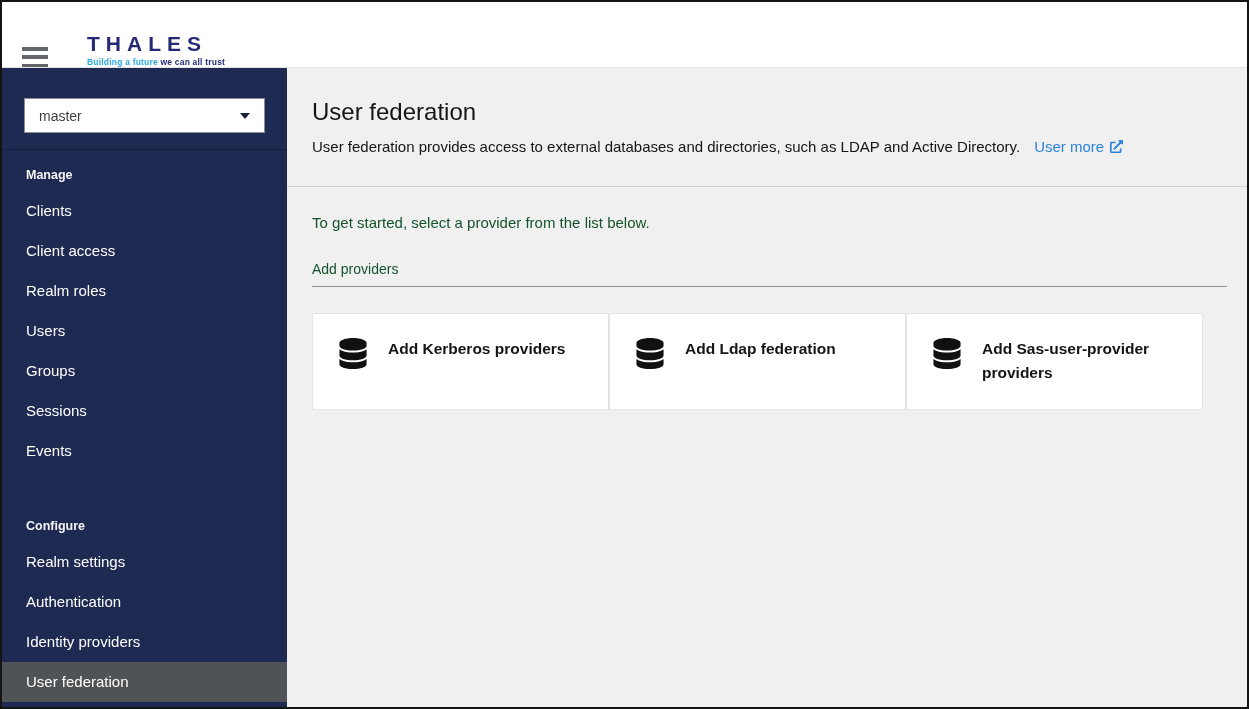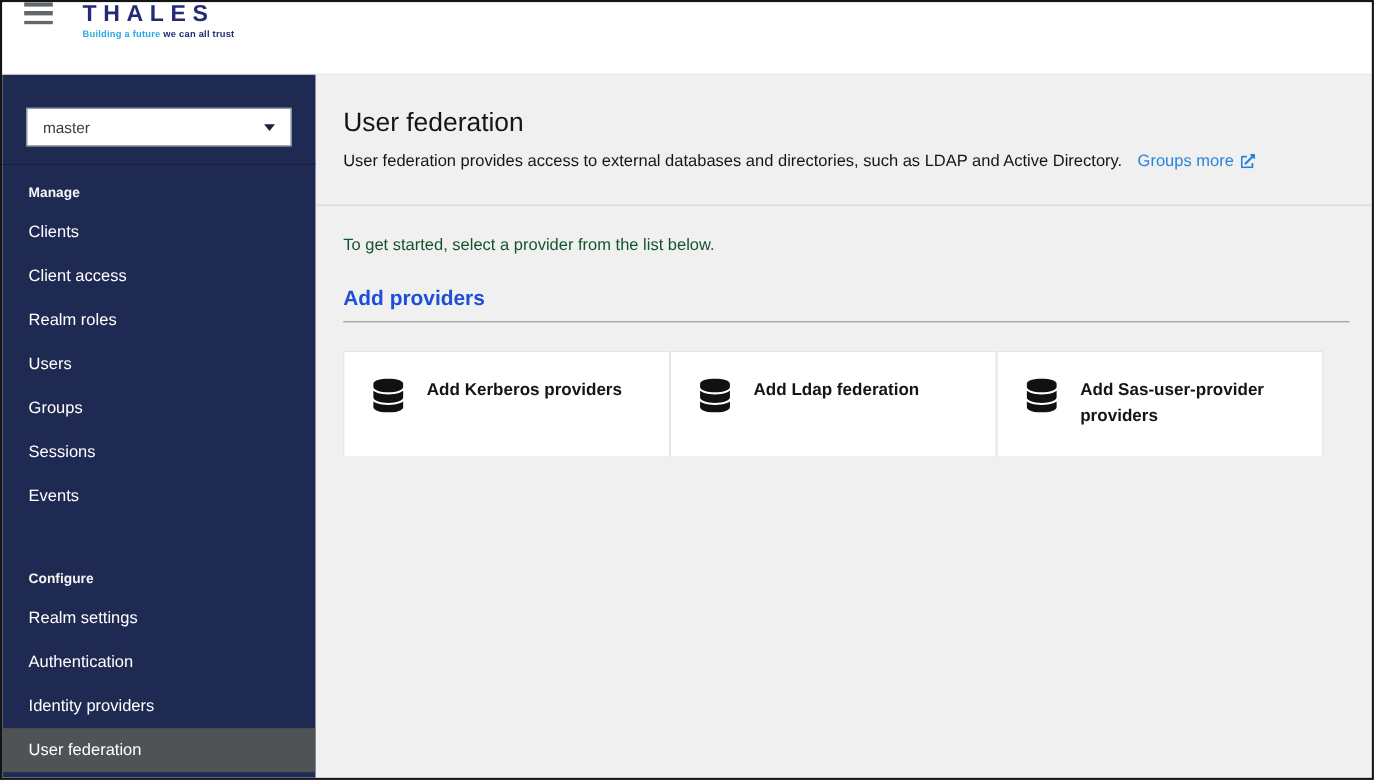--- a/index.html
+++ b/index.html
@@ -11,23 +11,24 @@
     border: 2px solid #141414;
     display: flex; flex-direction: column;
     overflow: hidden;
     background: #f0f0f0;
   }
 
   
   .topbar {
     height: 66px; flex: none;
     background: #ffffff;
-    display: flex; align-items: flex-start;
+    display: flex; align-items: flex-end;
     padding-left: 20px;
     border-bottom: 1px solid #e3e3e3;
+    gap: 12px;
   }
   .hamburger {
     width: 26px; height: 20px;
     display: flex; flex-direction: column; justify-content: space-between;
     cursor: pointer; background: none; border: none; padding: 0;
   }
   .hamburger span { display: block; height: 3.5px; width: 100%; background: #63666a; }
   .logo { margin-left: 27px; display: flex; flex-direction: column; }
   .logo .brand {
     font-size: 21px; font-weight: 800; letter-spacing: 6px;
@@ -83,21 +84,21 @@
     display: inline-flex; align-items: center; gap: 6px; cursor: pointer;
   }
   .learn-more svg { width: 13px; height: 13px; }
 
   .main-divider { border-top: 1px solid #d2d2d2; }
 
   .content { padding: 27px 20px 0 25px; }
   .get-started { font-size: 15px; color: #14532d; }
   .section-heading {
     margin-top: 30px; padding-bottom: 9px;
-    font-size: 19px; font-weight: 700; color: #1d4ed8;
+    font-size: 14px; font-weight: 400; color: #14532d;
     border-bottom: 1px solid #8f9295;
   }
 
   .cards { display: flex; margin-top: 26px; }
   .provider-card {
     width: 297px; height: 97px;
     background: #ffffff; border: 1px solid #e4e4e4;
     display: flex; align-items: flex-start; gap: 21px;
     padding: 23px 18px 0 26px;
     cursor: pointer;
@@ -150,21 +151,21 @@
         <li class="nav-item">Authentication</li>
         <li class="nav-item">Identity providers</li>
         <li class="nav-item selected">User federation</li>
       </ul>
     </nav>
 
     <main class="main">
       <div class="page-header">
         <h1 class="page-title">User federation</h1>
         <p class="page-desc"><span>User federation provides access to external databases and directories, such as LDAP and Active Directory.</span><a class="learn-more" href="#">
-              <span>Groups more</span>
+              <span>User more</span>
               <svg viewBox="0 0 512 512" fill="#2b82dd" aria-hidden="true">
                 <path d="M432,320H400a16,16,0,0,0-16,16V448H64V128H208a16,16,0,0,0,16-16V80a16,16,0,0,0-16-16H48A48,48,0,0,0,0,112V464a48,48,0,0,0,48,48H400a48,48,0,0,0,48-48V336A16,16,0,0,0,432,320ZM488,0h-128c-21.37,0-32.05,25.91-17,41l35.73,35.73L135,320.37a24,24,0,0,0,0,34L157.67,377a24,24,0,0,0,34,0L435.28,133.32,471,169c15,15,41,4.5,41-17V24A24,24,0,0,0,488,0Z"></path>
               </svg>
             </a></p>
       </div>
 
       <div class="main-divider"></div>
 
       <div class="content">
         <p class="get-started">To get started, select a provider from the list below.</p>

